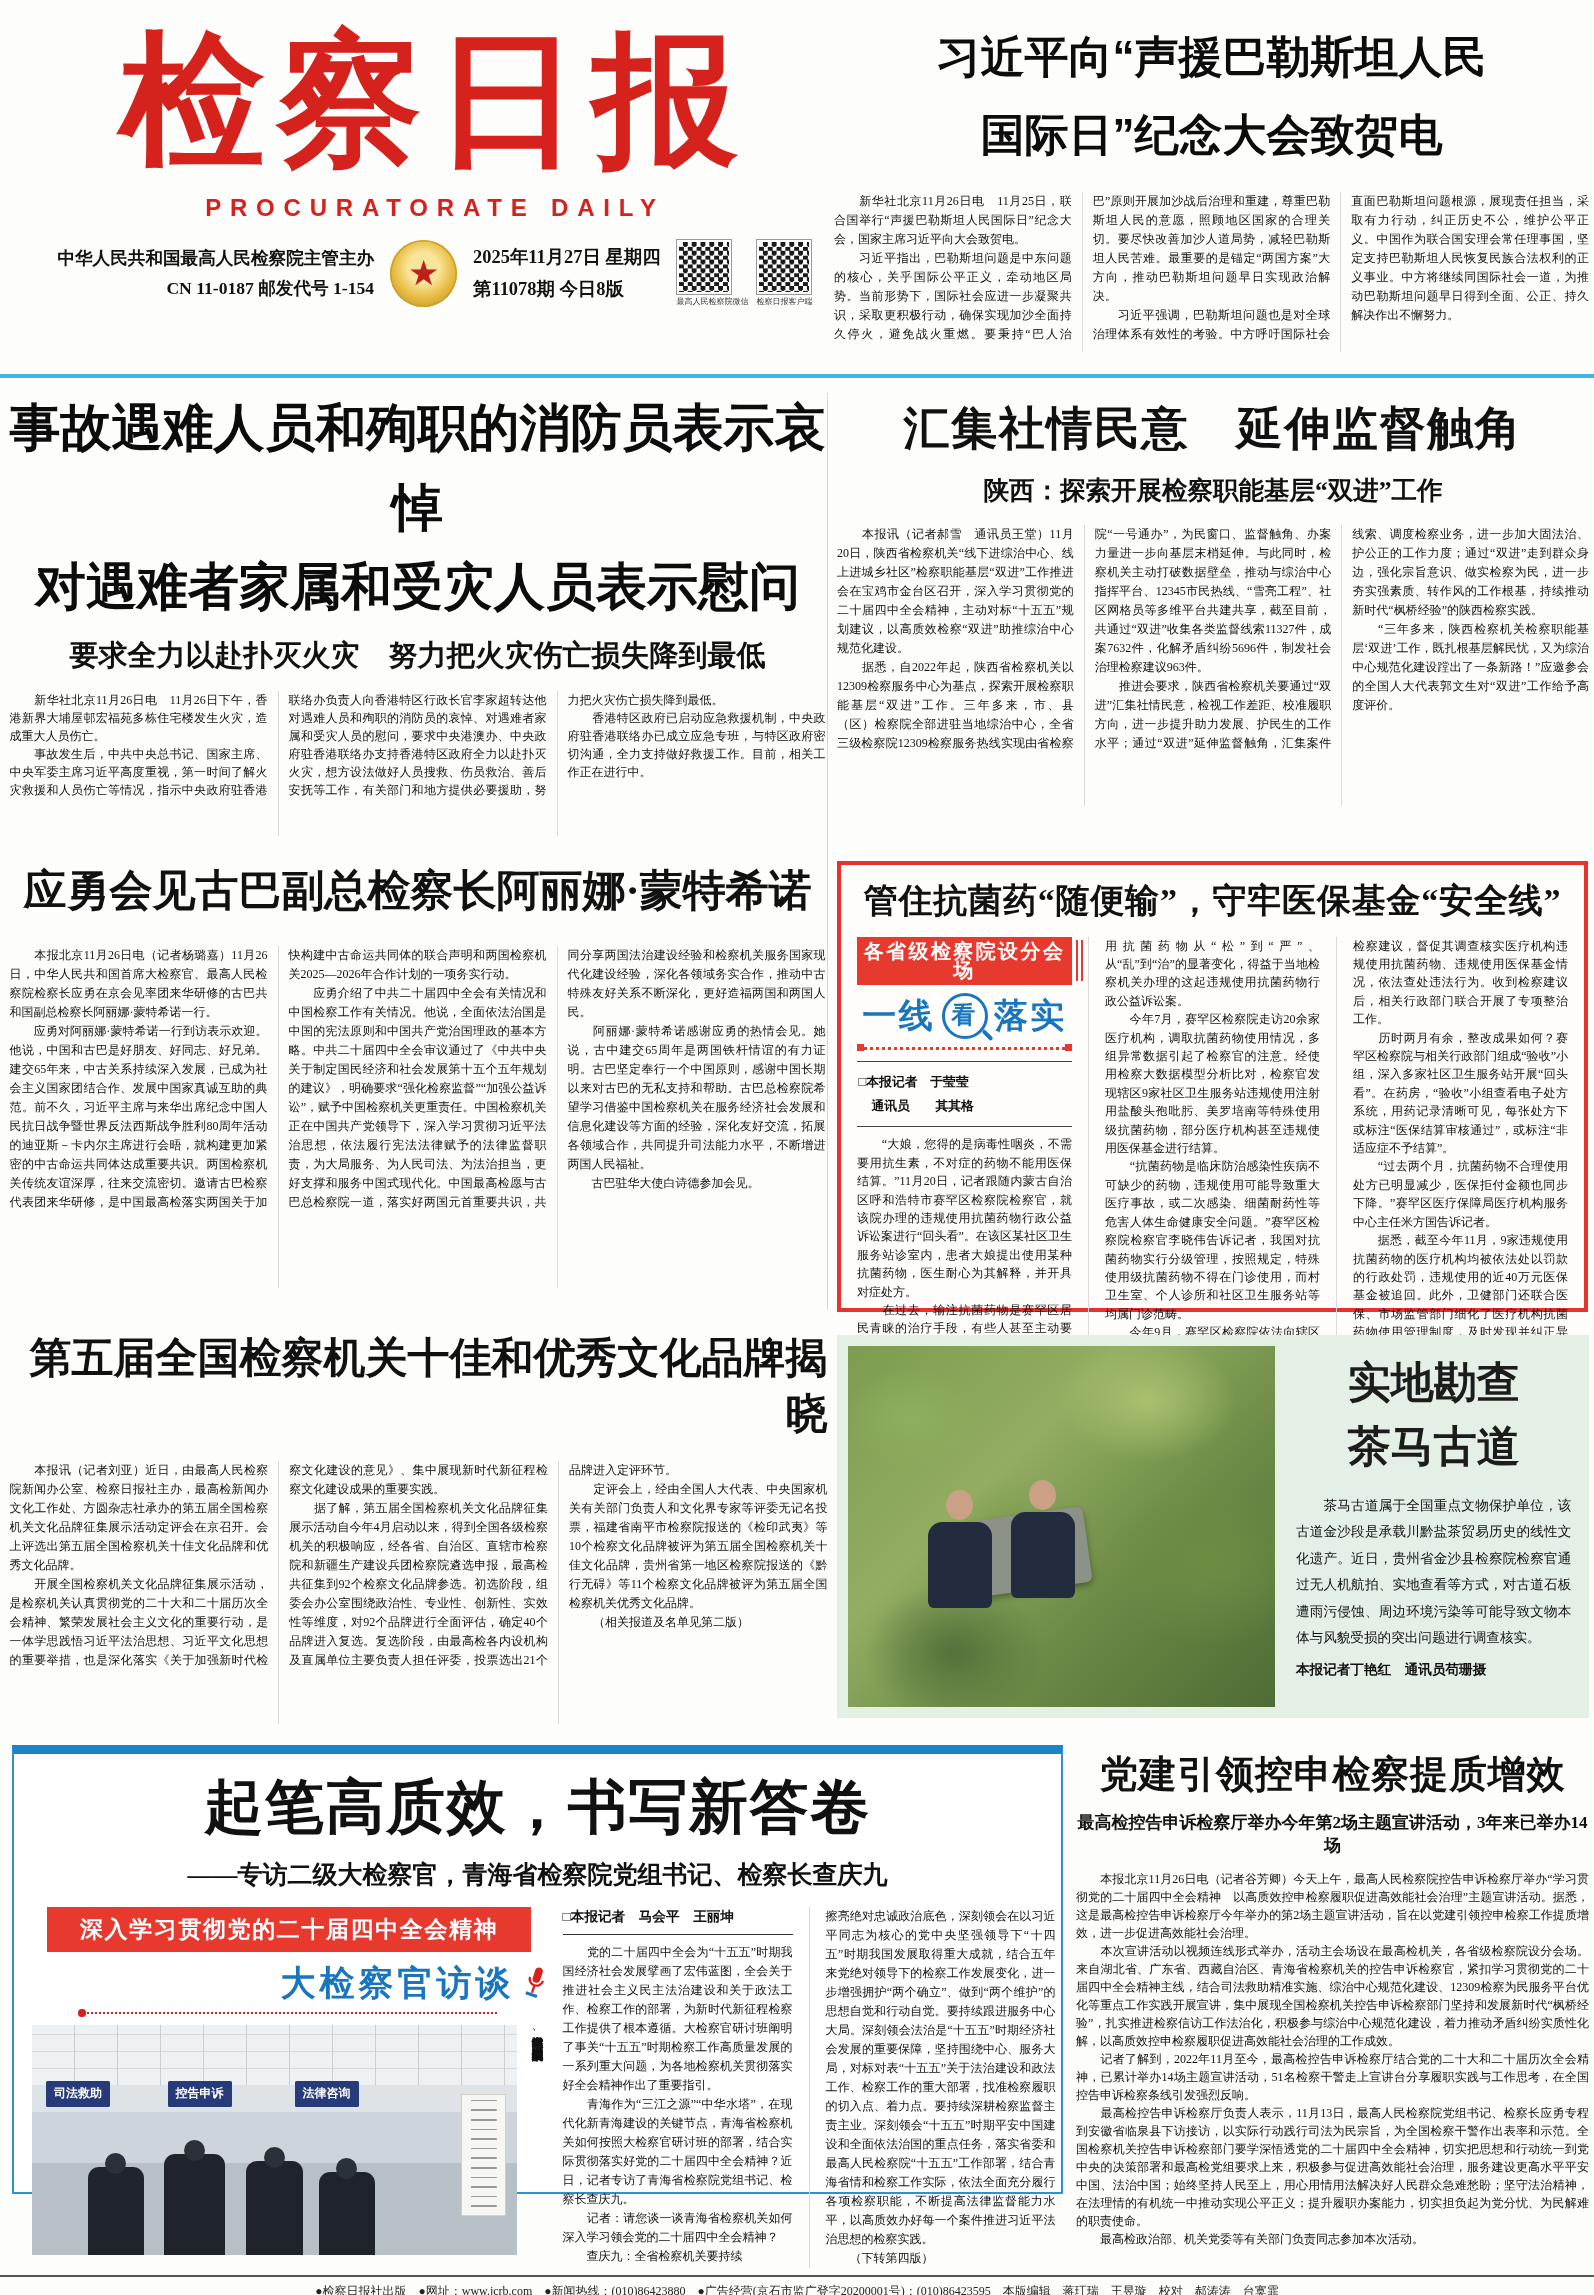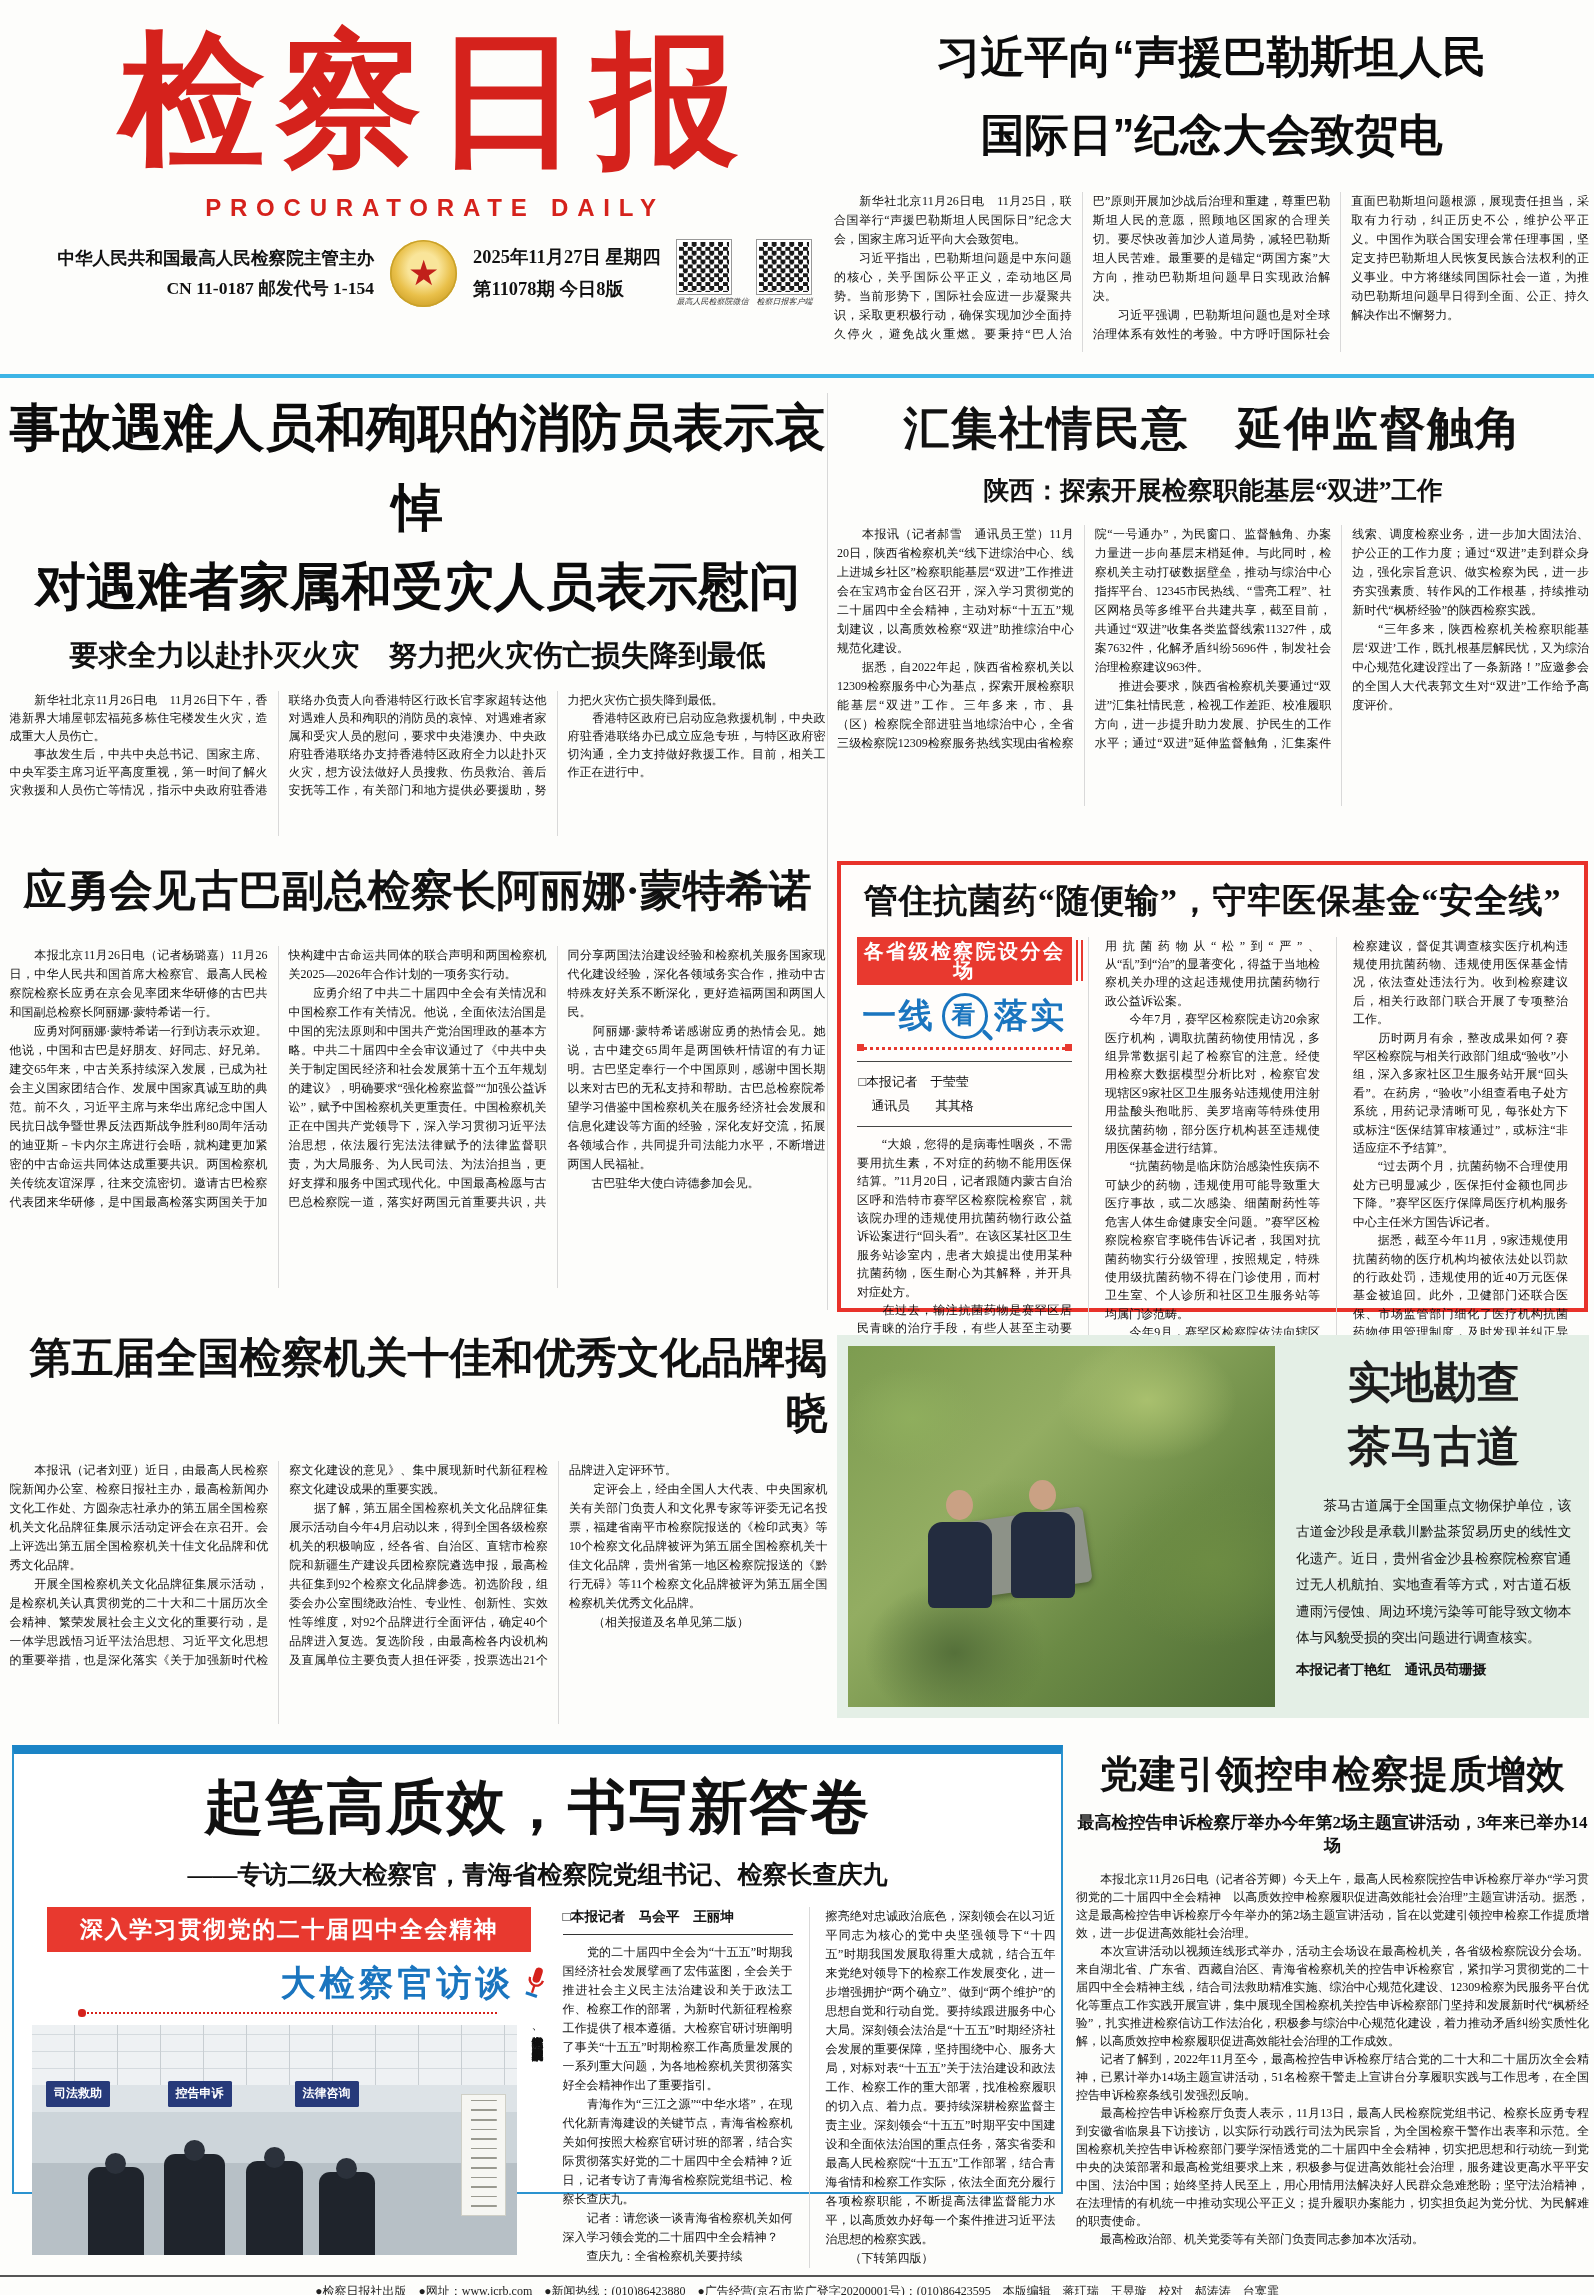--- a/index.html
+++ b/index.html
@@ -16,21 +16,21 @@
   .paper-title-en{font-size:24px;font-weight:bold;color:#d5221c;letter-spacing:8.8px;text-align:center;margin-top:1.6px;
       font-family:"Liberation Sans",sans-serif;}
   .mast-info{display:flex;align-items:center;justify-content:center;gap:16px;margin-top:17.6px;}
   .mast-org{font-size:17.6px;font-weight:bold;line-height:1.75;text-align:right;}
   .mast-dates{font-size:18.4px;font-weight:bold;line-height:1.75;text-align:left;}
   .emblem{width:67px;height:67px;border-radius:50%;flex:none;
      background:radial-gradient(circle at 50% 42%,#f9e59a 0 30%,#e9c04a 55%,#b8860b 100%);
      display:flex;align-items:center;justify-content:center;box-shadow:0 0 0 1.6px #caa22a inset;}
   .emblem-star{color:#c1201a;font-size:35px;line-height:1;}
   .qr-group{display:flex;gap:8px;}
-  .qr-item{text-align:center;font-style:italic;}
+  .qr-item{text-align:center;}
   .qr{width:50px;height:50px;background:repeating-conic-gradient(#1a1a1a 0% 25%,#fff 0% 50%);
       background-size:8.8px 8.8px;border:2.4px solid #fff;outline:0.8px solid #999;}
   .qr-cap{font-size:8px;margin-top:2.4px;color:#333;font-family:"Liberation Sans",sans-serif;}
 
   .rule-blue{background:#3db5e6;}
   .vline{background:#d8d8d8;width:0.8px;}
 
   
   .pal-h{font-size:44px;line-height:1.78;text-align:center;color:#0c0c0c;}
   .fire-h{font-size:51px;line-height:1.56;text-align:center;color:#0c0c0c;}
@@ -52,21 +52,21 @@
      background:repeating-linear-gradient(90deg,#e8392f 0 2.4px,#fff 2.4px 4.8px);}
   .badge-line2{display:flex;align-items:center;justify-content:center;gap:6.4px;margin:8px 0 4.8px 0;
      color:#1a75bf;font-family:"Liberation Sans",sans-serif;font-weight:900;font-size:34px;letter-spacing:2.4px;}
   .mag{width:40px;height:40px;border:3.2px solid #1a75bf;border-radius:50%;display:inline-flex;align-items:center;
      justify-content:center;font-size:24px;position:relative;flex:none;}
   .mag::after{content:"";position:absolute;width:12.8px;height:4px;background:#1a75bf;right:-9.6px;bottom:-1.6px;
      transform:rotate(45deg);border-radius:2.4px;}
   .dotline{border-top:3.2px dotted #e8392f;position:relative;margin:8px 1.6px 11.2px 1.6px;}
   .dotline::before,.dotline::after{content:"";position:absolute;top:-5.6px;width:7.2px;height:7.2px;background:#e8392f;}
   .dotline::before{left:-1.6px;} .dotline::after{right:-1.6px;}
-  .rb-byline{border-top:0.8px solid #444;border-bottom:0.8px solid #444;padding:8px 1.6px;font-weight:normal;
+  .rb-byline{border-top:0.8px solid #444;border-bottom:0.8px solid #444;padding:8px 1.6px;font-weight:bold;
      font-size:12.8px;line-height:1.9;margin-bottom:8px;}
 
   
   .cu-kicker{font-family:"Liberation Sans",sans-serif;font-weight:bold;font-size:24px;text-align:center;}
   .cu-h{font-size:42px;text-align:right;margin-top:12.8px;}
 
   
   .teabox{background:#e4efe6;padding:11.2px;display:flex;gap:14.4px;}
   .tea-photo{width:427px;height:361px;flex:none;position:relative;overflow:hidden;
      background:

